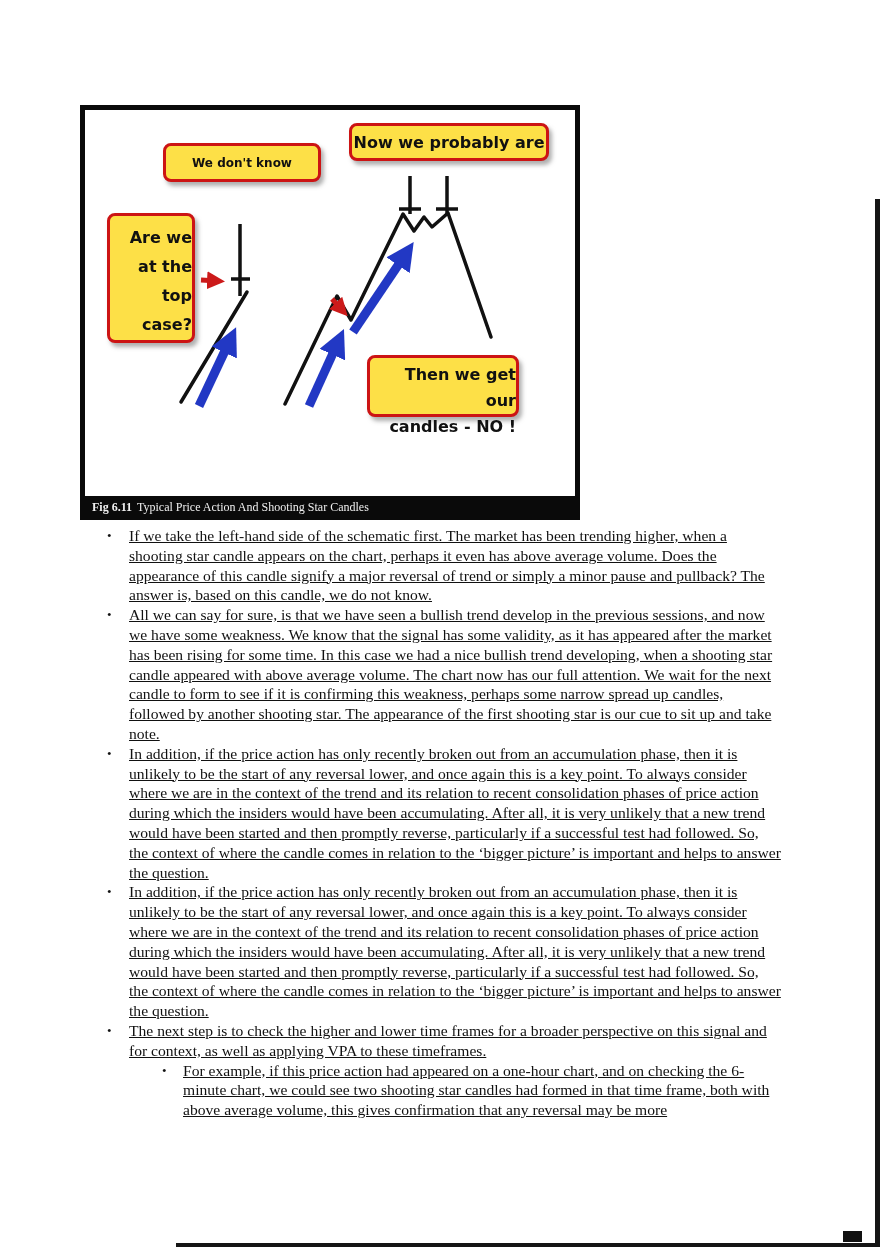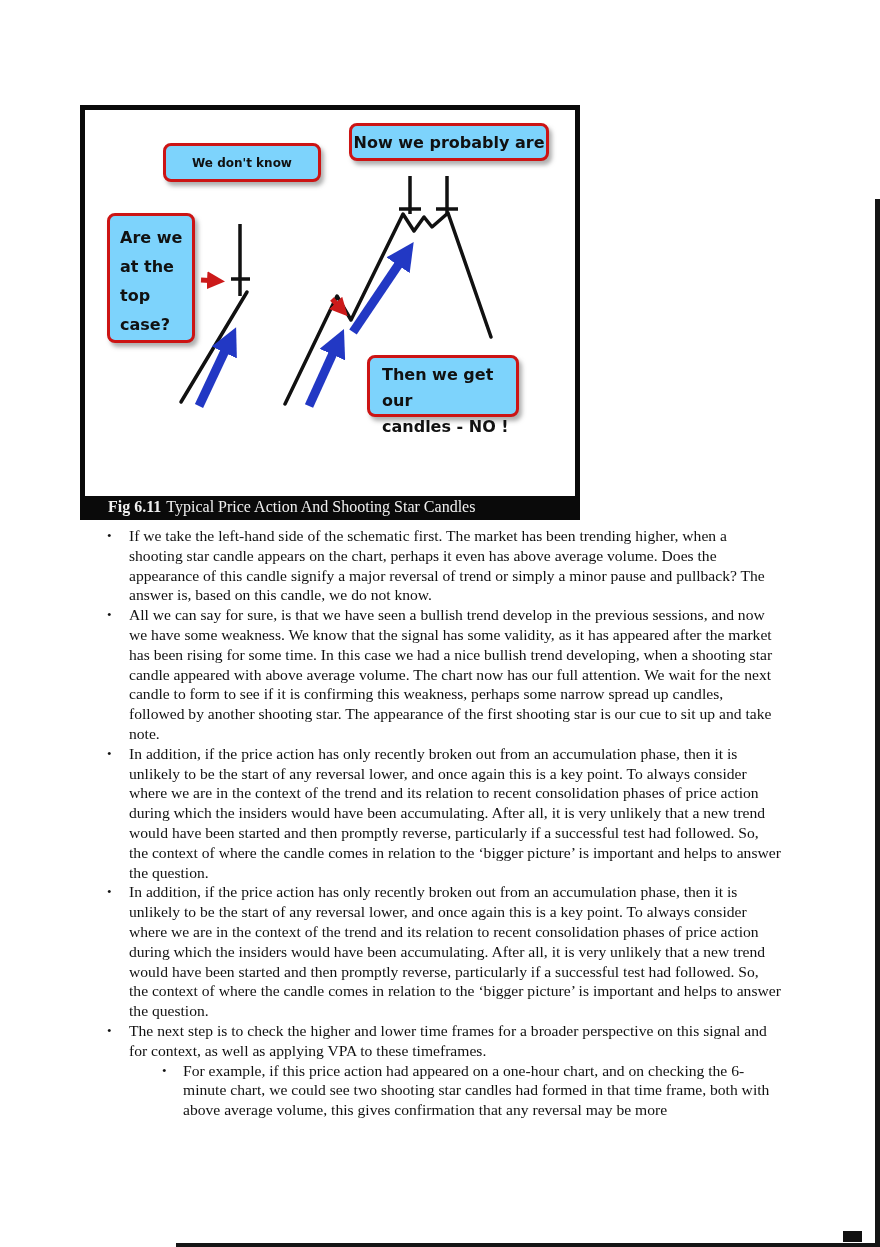--- a/index.html
+++ b/index.html
@@ -28,63 +28,62 @@
   }
   .schematic { position: absolute; left: 0; top: 0; width: 100%; height: 100%; }
 
   .trend  { fill: none; stroke: #111; stroke-width: 3.5; stroke-linejoin: round; stroke-linecap: round; }
   .candle { stroke: #111; stroke-width: 3.5; stroke-linecap: butt; }
   .barrow { stroke: var(--arrow-up, #2238c4); stroke-width: 9; stroke-linecap: butt; }
   .rarrow { stroke: var(--arrow-pause, #cc1a1a); stroke-width: 5; stroke-linecap: butt; }
 
   .callout {
     position: absolute;
-    background: #7dd3fc;
+    background: #fde047;
     border: 3px solid var(--callout-border, #cc1414);
     border-radius: 8px;
     box-shadow: 3px 4px 4px rgba(110,110,110,0.55);
     font-family: "DejaVu Sans", sans-serif;
     font-weight: 600;
     color: #111;
     box-sizing: border-box;
   }
   .callout.center { display: flex; align-items: center; justify-content: center; }
   .callout.we   { left: 78px;  top: 33px;  width: 158px; height: 39px;  font-size: 12px; }
   .callout.now  { left: 264px; top: 13px;  width: 200px; height: 38px;  font-size: 16px; }
   .callout.are  { left: 22px;  top: 103px; width: 88px;  height: 130px; font-size: 16px; line-height: 29px; padding: 7px 0 0 10px; }
   .callout.then { left: 282px; top: 245px; width: 152px; height: 62px;  font-size: 16px; line-height: 26px; padding: 4px 0 0 12px; }
-  .callout .cl { display: block; }
+  .callout .cl { display: block; text-align: right; }
 
   .figure-caption {
     position: absolute;
     left: 5px; top: 392px;
     width: 490px; height: 20px;
     color: #f0f0f0;
     font-family: "Liberation Serif", serif;
-    font-size: 16px;
+    font-size: 12px;
     line-height: 20px;
     padding-left: 7px;
     box-sizing: border-box;
     white-space: nowrap;
-    margin-left: 16px;
   }
   .figure-caption b { margin-right: 5px; }
 
   
   .content {
     position: absolute;
     left: 103px; top: 526px;
     width: 678px;
     font-size: 15.6px;
     line-height: 19.8px;
     text-align: left;
   }
   .bullet { display: flex; }
   .bullet .dot { flex: none; width: 26px; padding-left: 4px; box-sizing: border-box; font-size: 13px; }
-  .bullet .txt { flex: 1; }
+  .bullet .txt { flex: 1; text-decoration: underline; }
   .bullet.sub { margin-left: 57px; }
   .bullet.sub .dot { width: 23px; padding-left: 2px; }
 
   
   .edge-right  { position: absolute; right: 0; top: 199px; width: 5px; height: 1048px; background: #151515; }
   .edge-bottom { position: absolute; left: 176px; top: 1243px; width: 704px; height: 4px; background: #151515; }
   .corner-mark { position: absolute; left: 843px; top: 1231px; width: 19px; height: 11px; background: #111111; }
 </style>
 </head>
 <body>

